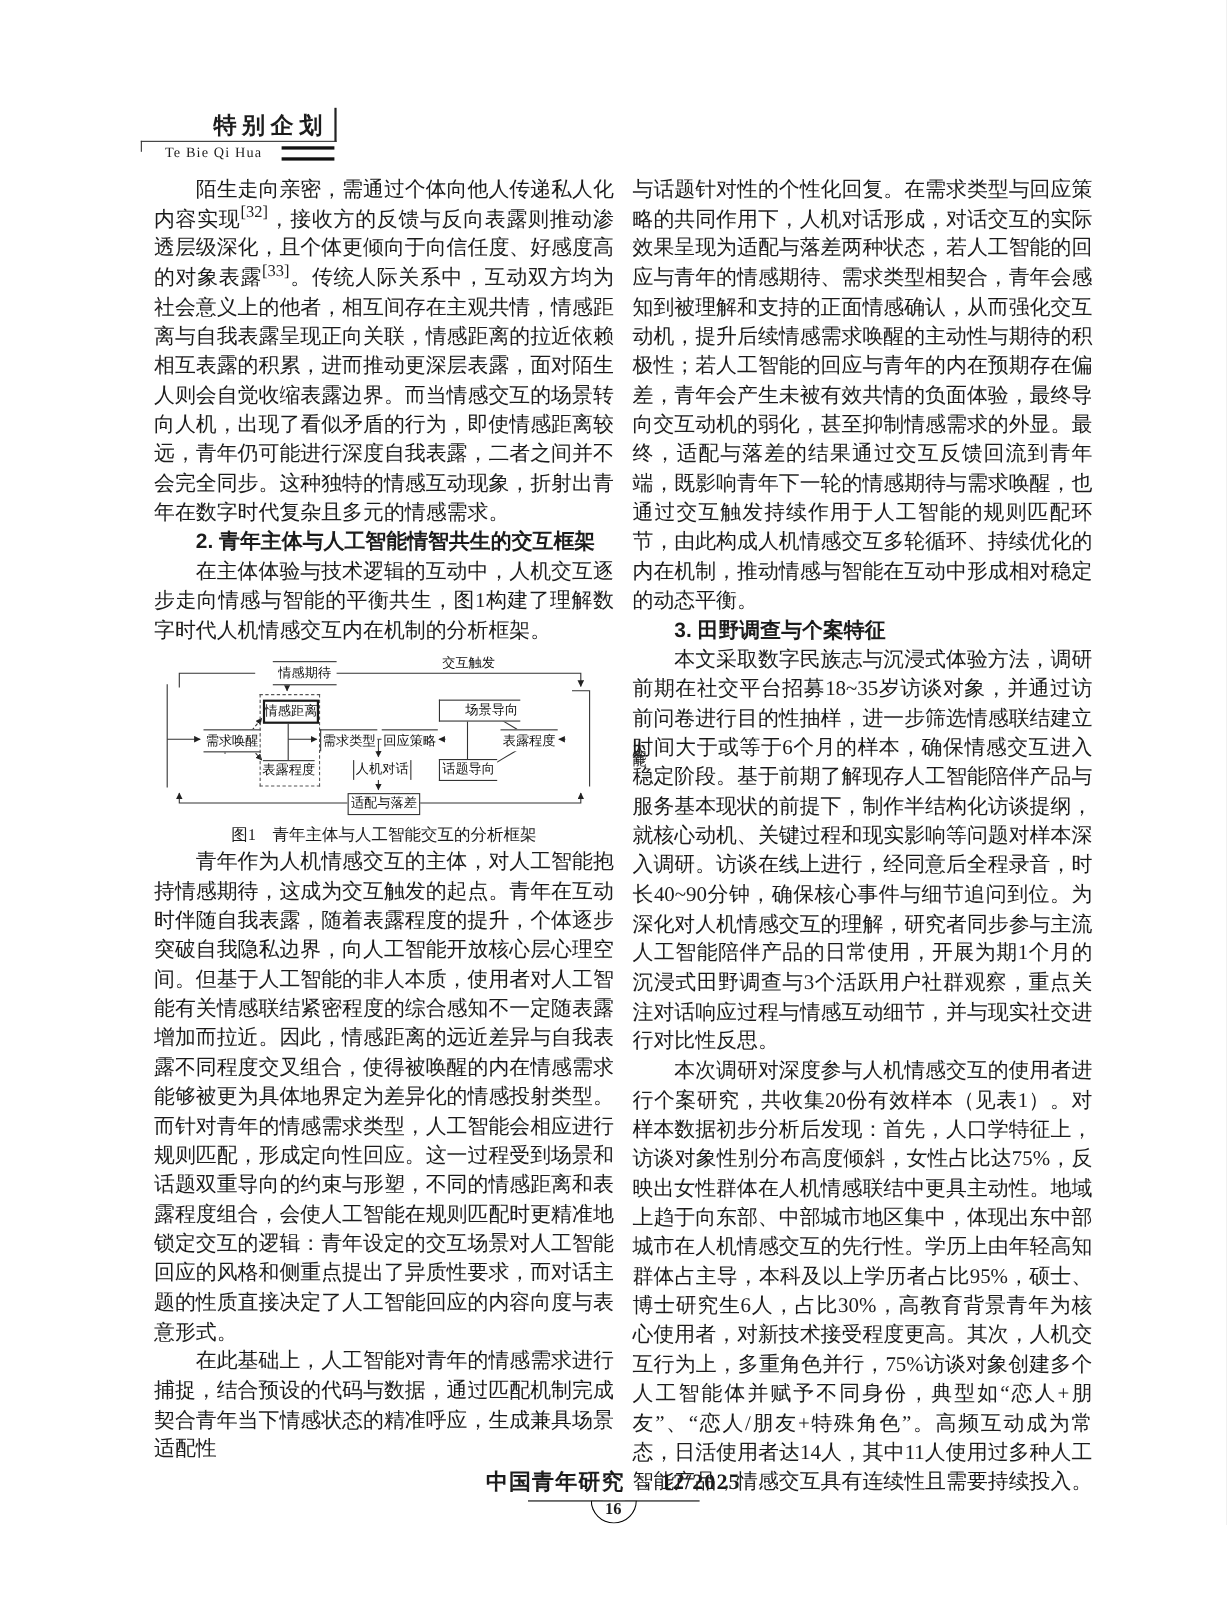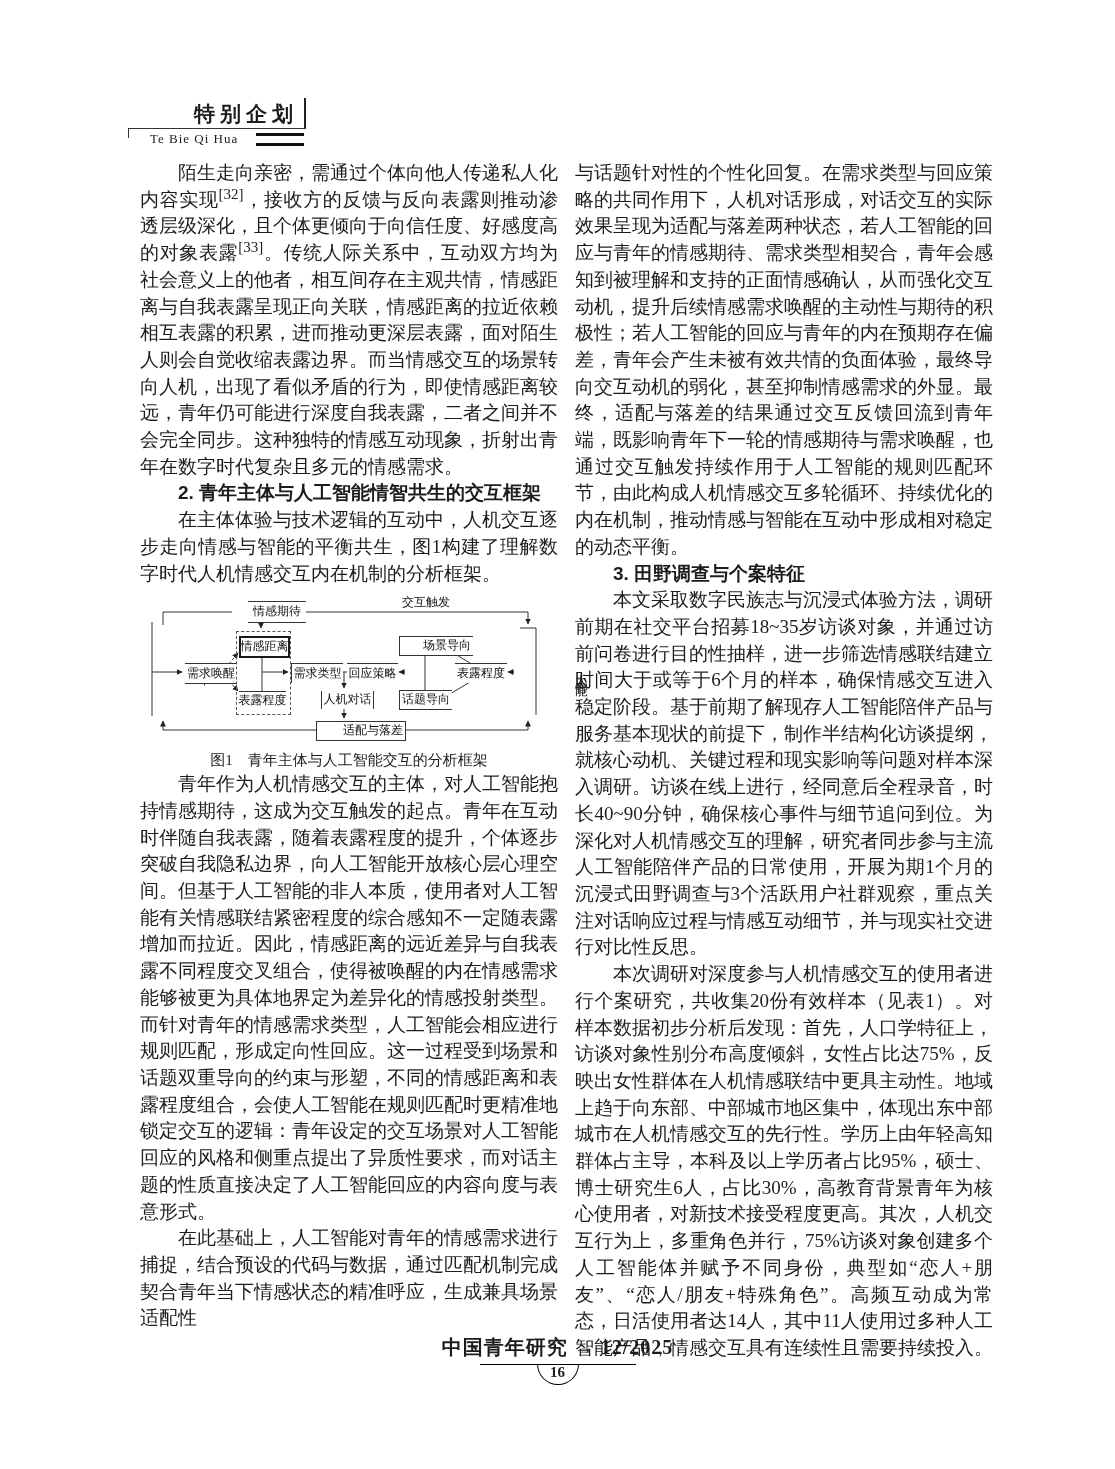--- a/index.html
+++ b/index.html
@@ -118,21 +118,21 @@
       <div class="n-dash" style="left:96px;top:36px;width:53px;height:82px;"></div>
       <div class="fnode n-bold" style="left:99px;top:41px;width:47px;height:18px;">情感距离</div>
       <div class="fnode n-t" style="left:99px;top:96px;width:47px;height:17px;">表露程度</div>
       <div class="fnode n-tl" style="left:151px;top:68px;width:51px;height:19px;">需求类型</div>
       <div class="fnode n-t" style="left:207px;top:68px;width:51px;height:19px;">回应策略</div>
       <div class="fnode n-lr" style="left:181px;top:96px;width:51px;height:18px;">人机对话</div>
       <div class="fnode n-ctl" style="left:259px;top:41px;width:52px;height:18px;padding-left:21px;">场景导向</div>
       <div class="fnode n-ctl" style="left:259px;top:95px;width:52px;height:18px;">话题导向</div>
       <div class="fnode n-t" style="left:315px;top:68px;width:52px;height:19px;">表露程度</div>
       <div class="fnode vtext fig-label" style="left:385px;top:42px;width:18px;height:68px;font-size:12.5px;">人工智能</div>
-      <div class="fnode n-box" style="left:176px;top:126px;width:64px;height:18px;padding-left:24px;">适配与落差</div>
+      <div class="fnode n-box" style="left:176px;top:126px;width:64px;height:18px;">适配与落差</div>
     </div>
 
     <p class="caption">图1　青年主体与人工智能交互的分析框架</p>
 
     <p>青年作为人机情感交互的主体，对人工智能抱持情感期待，这成为交互触发的起点。青年在互动时伴随自我表露，随着表露程度的提升，个体逐步突破自我隐私边界，向人工智能开放核心层心理空间。但基于人工智能的非人本质，使用者对人工智能有关情感联结紧密程度的综合感知不一定随表露增加而拉近。因此，情感距离的远近差异与自我表露不同程度交叉组合，使得被唤醒的内在情感需求能够被更为具体地界定为差异化的情感投射类型。而针对青年的情感需求类型，人工智能会相应进行规则匹配，形成定向性回应。这一过程受到场景和话题双重导向的约束与形塑，不同的情感距离和表露程度组合，会使人工智能在规则匹配时更精准地锁定交互的逻辑：青年设定的交互场景对人工智能回应的风格和侧重点提出了异质性要求，而对话主题的性质直接决定了人工智能回应的内容向度与表意形式。</p>
     <p>在此基础上，人工智能对青年的情感需求进行捕捉，结合预设的代码与数据，通过匹配机制完成契合青年当下情感状态的精准呼应，生成兼具场景适配性</p>
   </div>
 
   <div class="col col-right">
     <p style="text-indent:0;">与话题针对性的个性化回复。在需求类型与回应策略的共同作用下，人机对话形成，对话交互的实际效果呈现为适配与落差两种状态，若人工智能的回应与青年的情感期待、需求类型相契合，青年会感知到被理解和支持的正面情感确认，从而强化交互动机，提升后续情感需求唤醒的主动性与期待的积极性；若人工智能的回应与青年的内在预期存在偏差，青年会产生未被有效共情的负面体验，最终导向交互动机的弱化，甚至抑制情感需求的外显。最终，适配与落差的结果通过交互反馈回流到青年端，既影响青年下一轮的情感期待与需求唤醒，也通过交互触发持续作用于人工智能的规则匹配环节，由此构成人机情感交互多轮循环、持续优化的内在机制，推动情感与智能在互动中形成相对稳定的动态平衡。</p>

